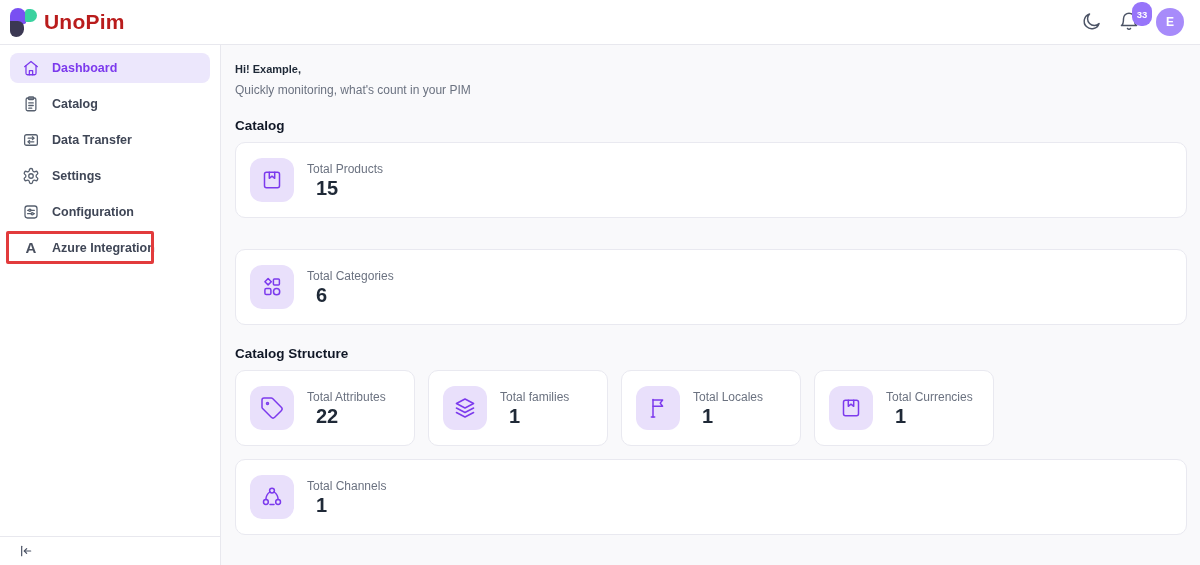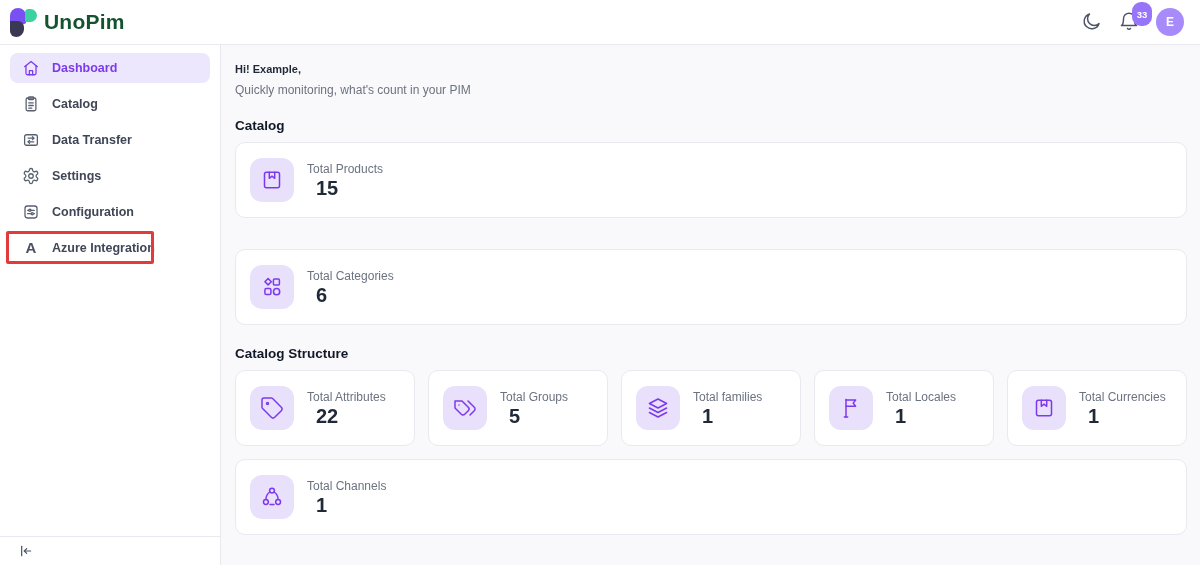--- a/index.html
+++ b/index.html
@@ -11,21 +11,21 @@
             border-bottom:1px solid #e8e8ee; display:flex; align-items:center;
             justify-content:space-between; padding:0 16px 0 10px; z-index:5; }
   .brand { display:flex; align-items:center; gap:7px; }
   .brand-mark { position:relative; width:27px; height:29px; }
   .brand-mark .blob-purple { position:absolute; left:0; top:0; width:16px; height:16px;
       background:#7950f2; border-radius:9px 9px 2px 0; }
   .brand-mark .blob-teal { position:absolute; right:0; top:1px; width:12px; height:13px;
       background:#3ad29f; border-radius:4px 7px 7px 2px; }
   .brand-mark .blob-navy { position:absolute; left:0; bottom:0; width:14px; height:16px;
       background:#3b3853; border-radius:0 7px 9px 7px; }
-  .brand-name { font-size:21px; font-weight:700; color:#14532d; letter-spacing:.2px; }
+  .brand-name { font-size:21px; font-weight:700; color:#b91c1c; letter-spacing:.2px; }
 
   .header-right { display:flex; align-items:center; gap:16px; }
   .hicon { width:22px; height:22px; color:#4b5365; display:flex; align-items:center; justify-content:center; cursor:pointer; }
   .bell-wrap { position:relative; }
   .badge { position:absolute; top:-9px; right:-12px; min-width:20px; height:24px;
       background:#9775fa; color:#fff; font-size:9.5px; font-weight:700; border-radius:9px;
       display:flex; align-items:center; justify-content:center; padding:0 4px; }
   .avatar { width:28px; height:28px; border-radius:50%; background:#a78bfa; color:#fff;
       font-size:12px; font-weight:700; display:flex; align-items:center; justify-content:center; cursor:pointer; }
 
@@ -207,33 +207,20 @@
             <path d="M12.59 2.59A2 2 0 0 0 11.17 2H4a2 2 0 0 0-2 2v7.17a2 2 0 0 0 .59 1.42l8.7 8.7a2.43 2.43 0 0 0 3.42 0l6.58-6.58a2.43 2.43 0 0 0 0-3.42z"></path>
             <circle cx="7.5" cy="7.5" r="1"></circle>
           </svg>
         </span>
         <div>
           <div class="card-label">Total Attributes</div>
           <div class="card-value">22</div>
         </div>
       </div>
 
-      <div class="card">
-        <span class="icon-tile">
-          <svg viewBox="0 0 24 24" fill="none" stroke="currentColor" stroke-width="1.5" stroke-linecap="round" stroke-linejoin="round">
-            <path d="M9 5H2v7l6.29 6.29c.94.94 2.48.94 3.42 0l3.58-3.58c.94-.94.94-2.48 0-3.42L9 5Z"></path>
-            <path d="M6 9.01V9"></path>
-            <path d="m15 5 6.3 6.3a2.4 2.4 0 0 1 0 3.4L17 19"></path>
-          </svg>
-        </span>
-        <div>
-          <div class="card-label">Total Groups</div>
-          <div class="card-value">5</div>
-        </div>
-      </div>
 
       <div class="card">
         <span class="icon-tile">
           <svg viewBox="0 0 24 24" fill="none" stroke="currentColor" stroke-width="1.5" stroke-linecap="round" stroke-linejoin="round">
             <path d="M12 3 3.4 7.5 12 12l8.6-4.5Z"></path>
             <path d="M3.4 12 12 16.5 20.6 12"></path>
             <path d="M3.4 16.5 12 21l8.6-4.5"></path>
           </svg>
         </span>
         <div>

